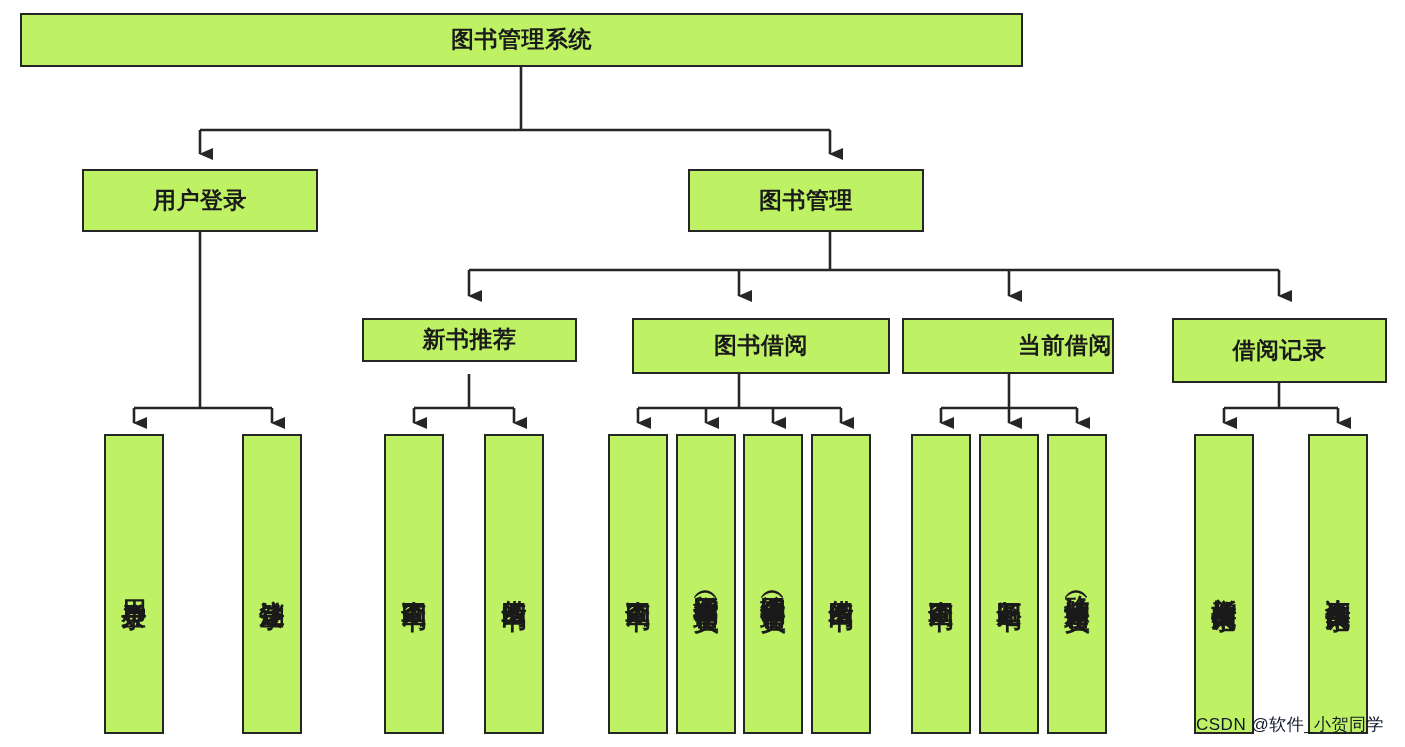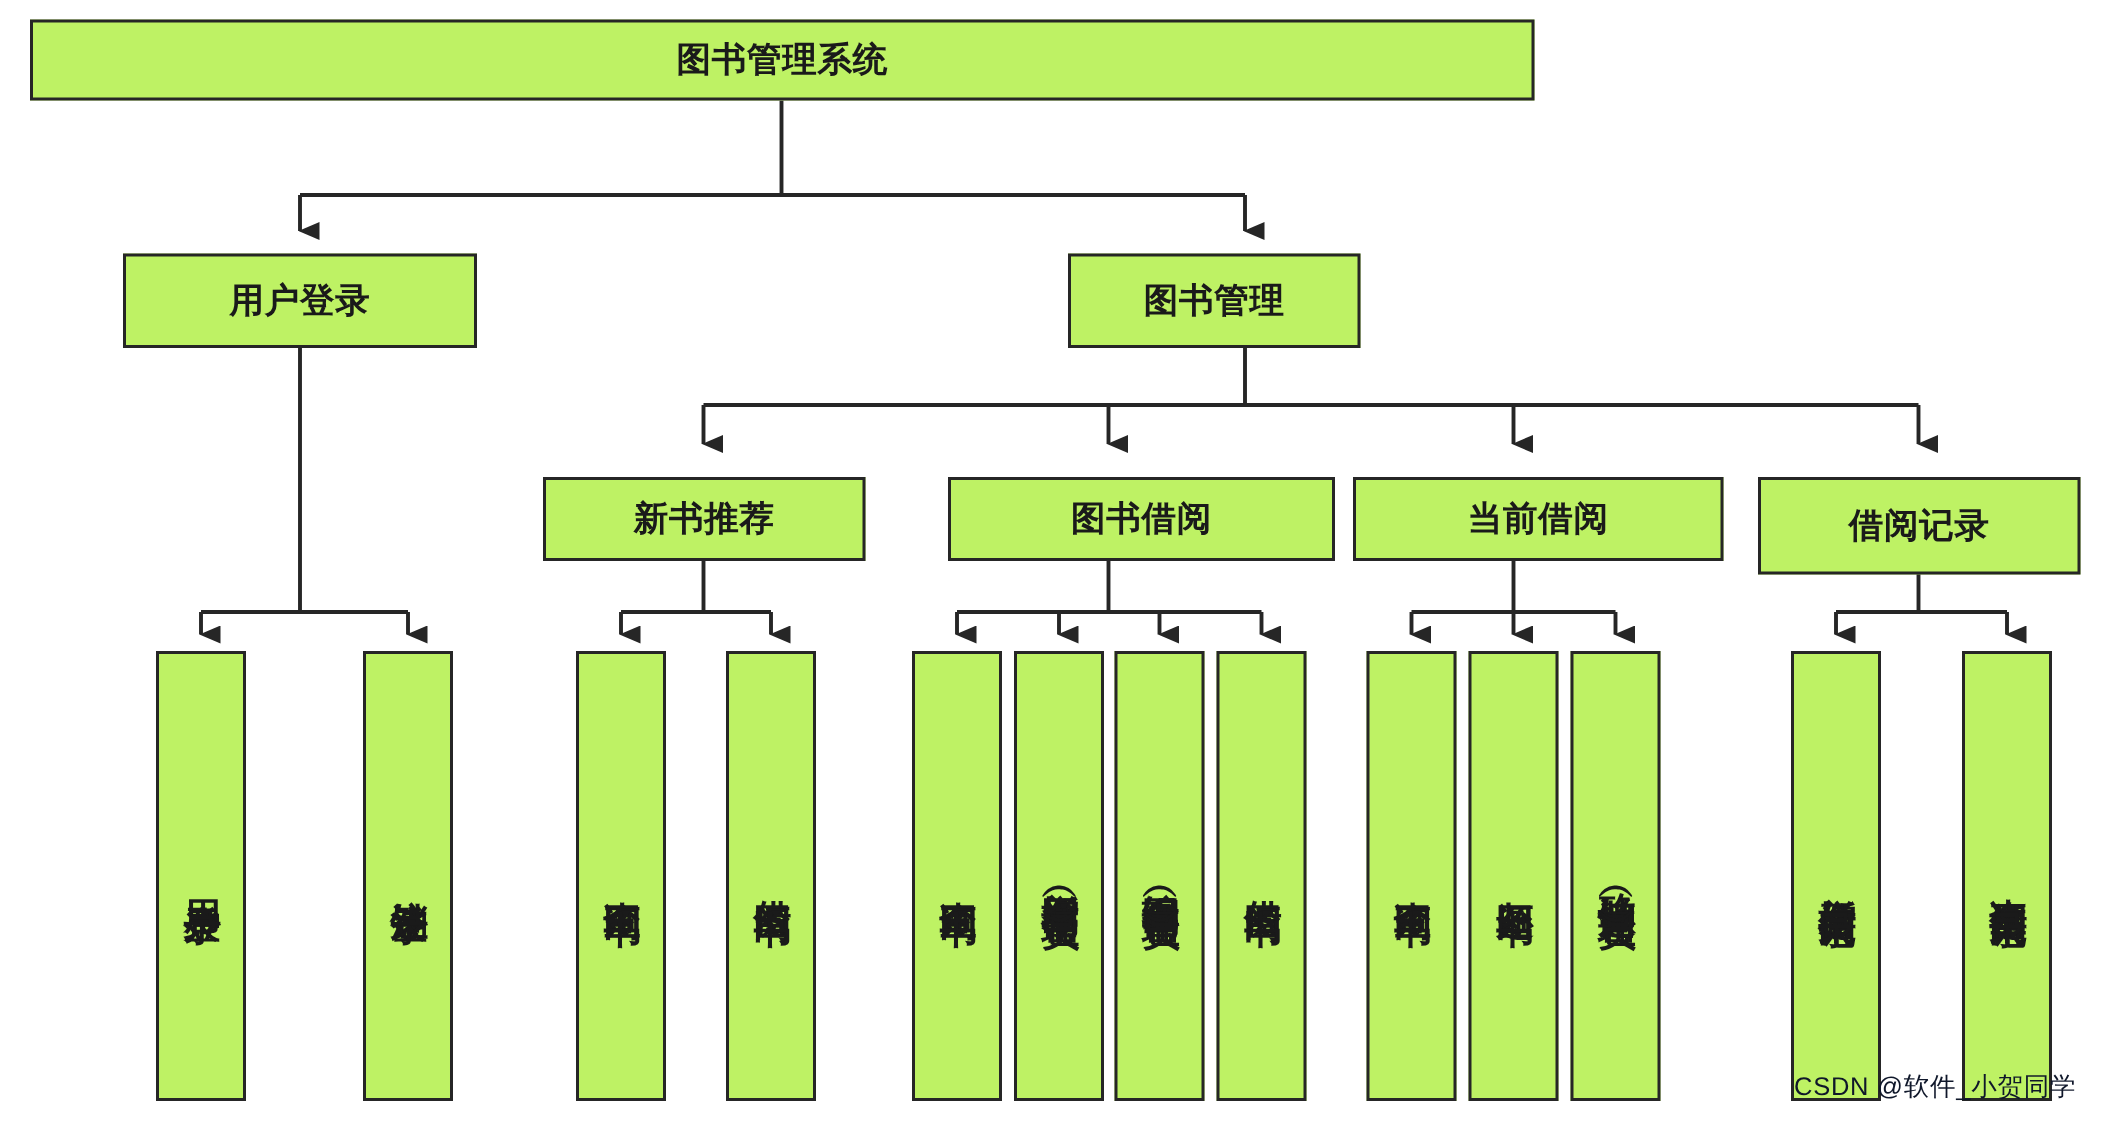--- a/index.html
+++ b/index.html
@@ -131,31 +131,31 @@
     </g>
   </svg>
 
   <div class="node root" style="left:20px; top:13px; width:1003px; height:54px;">
     <span class="node-label">图书管理系统</span>
   </div>
 
   <div class="node horizontal" style="left:82px; top:169px; width:236px; height:63px;">
     <span class="node-label">用户登录</span>
   </div>
-  <div class="node horizontal" style="left:712px; top:169px; width:195px; height:63px;">
+  <div class="node horizontal" style="left:688px; top:169px; width:236px; height:63px;">
     <span class="node-label">图书管理</span>
   </div>
 
-  <div class="node horizontal" style="left:362px; top:318px; width:215px; height:56px;">
+  <div class="node horizontal" style="left:362px; top:318px; width:215px; height:44px;">
     <span class="node-label">新书推荐</span>
   </div>
   <div class="node horizontal" style="left:632px; top:318px; width:258px; height:56px;">
     <span class="node-label">图书借阅</span>
   </div>
-  <div class="node horizontal" style="left:902px; top:318px; width:247px; height:56px;">
+  <div class="node horizontal" style="left:902px; top:318px; width:212px; height:56px;justify-content:flex-end;">
     <span class="node-label">当前借阅</span>
   </div>
   <div class="node horizontal" style="left:1172px; top:318px; width:215px; height:65px;">
     <span class="node-label">借阅记录</span>
   </div>
 
   <div class="node vertical" style="left:104px; top:434px; width:60px; height:300px;">
     <span class="node-label">用户登录</span>
   </div>
   <div class="node vertical" style="left:242px; top:434px; width:60px; height:300px;">

